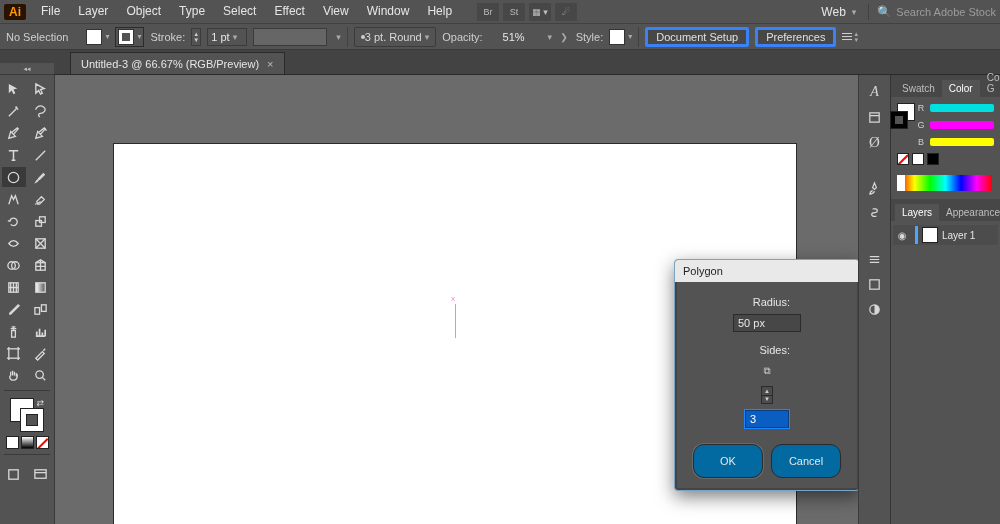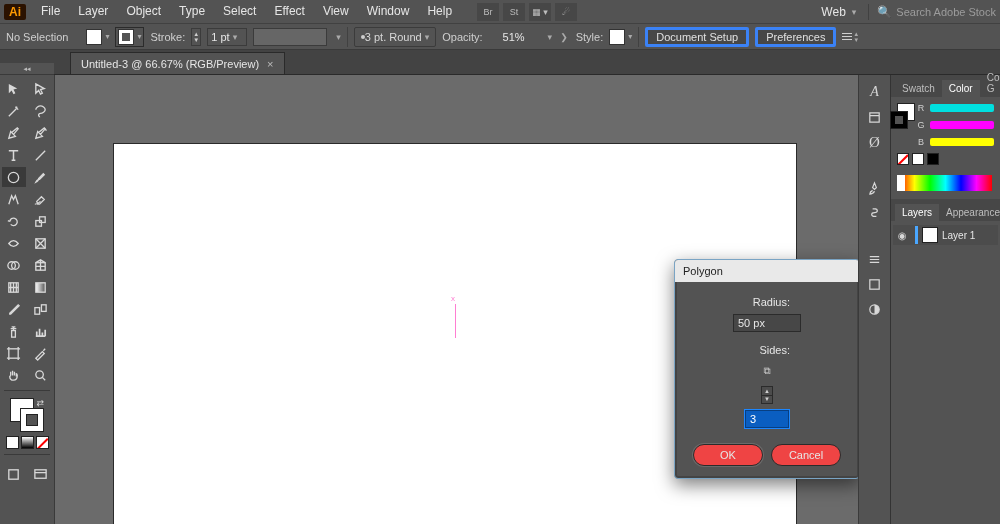--- a/index.html
+++ b/index.html
@@ -119,21 +119,21 @@
 .dialog .content { padding:14px 14px 12px; display:flex;flex-direction:column;gap:12px; }
 .dialog .field { display:flex;align-items:center;gap:6px;flex-direction:column; }
 .dialog .field .flabel { width:46px;text-align:right;font-size:11px;color:#e6e6e6; }
 .dialog .field input { height:18px;background:#474747;border:1px solid #2b2b2b;color:#e6e6e6;font-size:11px;padding:0 4px;width:68px; }
 .dialog .field input.sides { width:44px;background:#0a5ec1;color:#fff;border:1px solid #073f82;box-shadow:0 0 0 1px #1d87ff; }
 .dialog .stepper { width:12px;height:18px;border:1px solid #2b2b2b;display:flex;flex-direction:column; }
 .dialog .stepper div { flex:1;display:flex;align-items:center;justify-content:center;font-size:6px;color:#cfcfcf;background:#4c4c4c; }
 .dialog .stepper div:first-child { border-bottom:1px solid #2b2b2b; }
 .dialog .link-icon { width:12px;height:18px;display:flex;align-items:center;justify-content:center;font-size:10px;color:#cfcfcf; }
 .dialog .buttons { display:flex;gap:8px;justify-content:center;margin-top:4px; }
-.dialog .buttons button { width:70px;height:22px;border-radius:11px;background:#ef4444;border:1px solid #2b2b2b;color:#e6e6e6;font-size:11px;cursor:default; }
+.dialog .buttons button { width:70px;height:34px;border-radius:11px;background:#0369a1;border:1px solid #2b2b2b;color:#e6e6e6;font-size:11px;cursor:default; }
 .dialog .buttons button.primary { box-shadow:0 0 0 1px #6a6a6a; }
 
 </style>
 </head>
 <body>
 
 <div class="menubar">
   <div class="logo">Ai</div>
   <div class="menu-item">File</div>
   <div class="menu-item">Layer</div>

